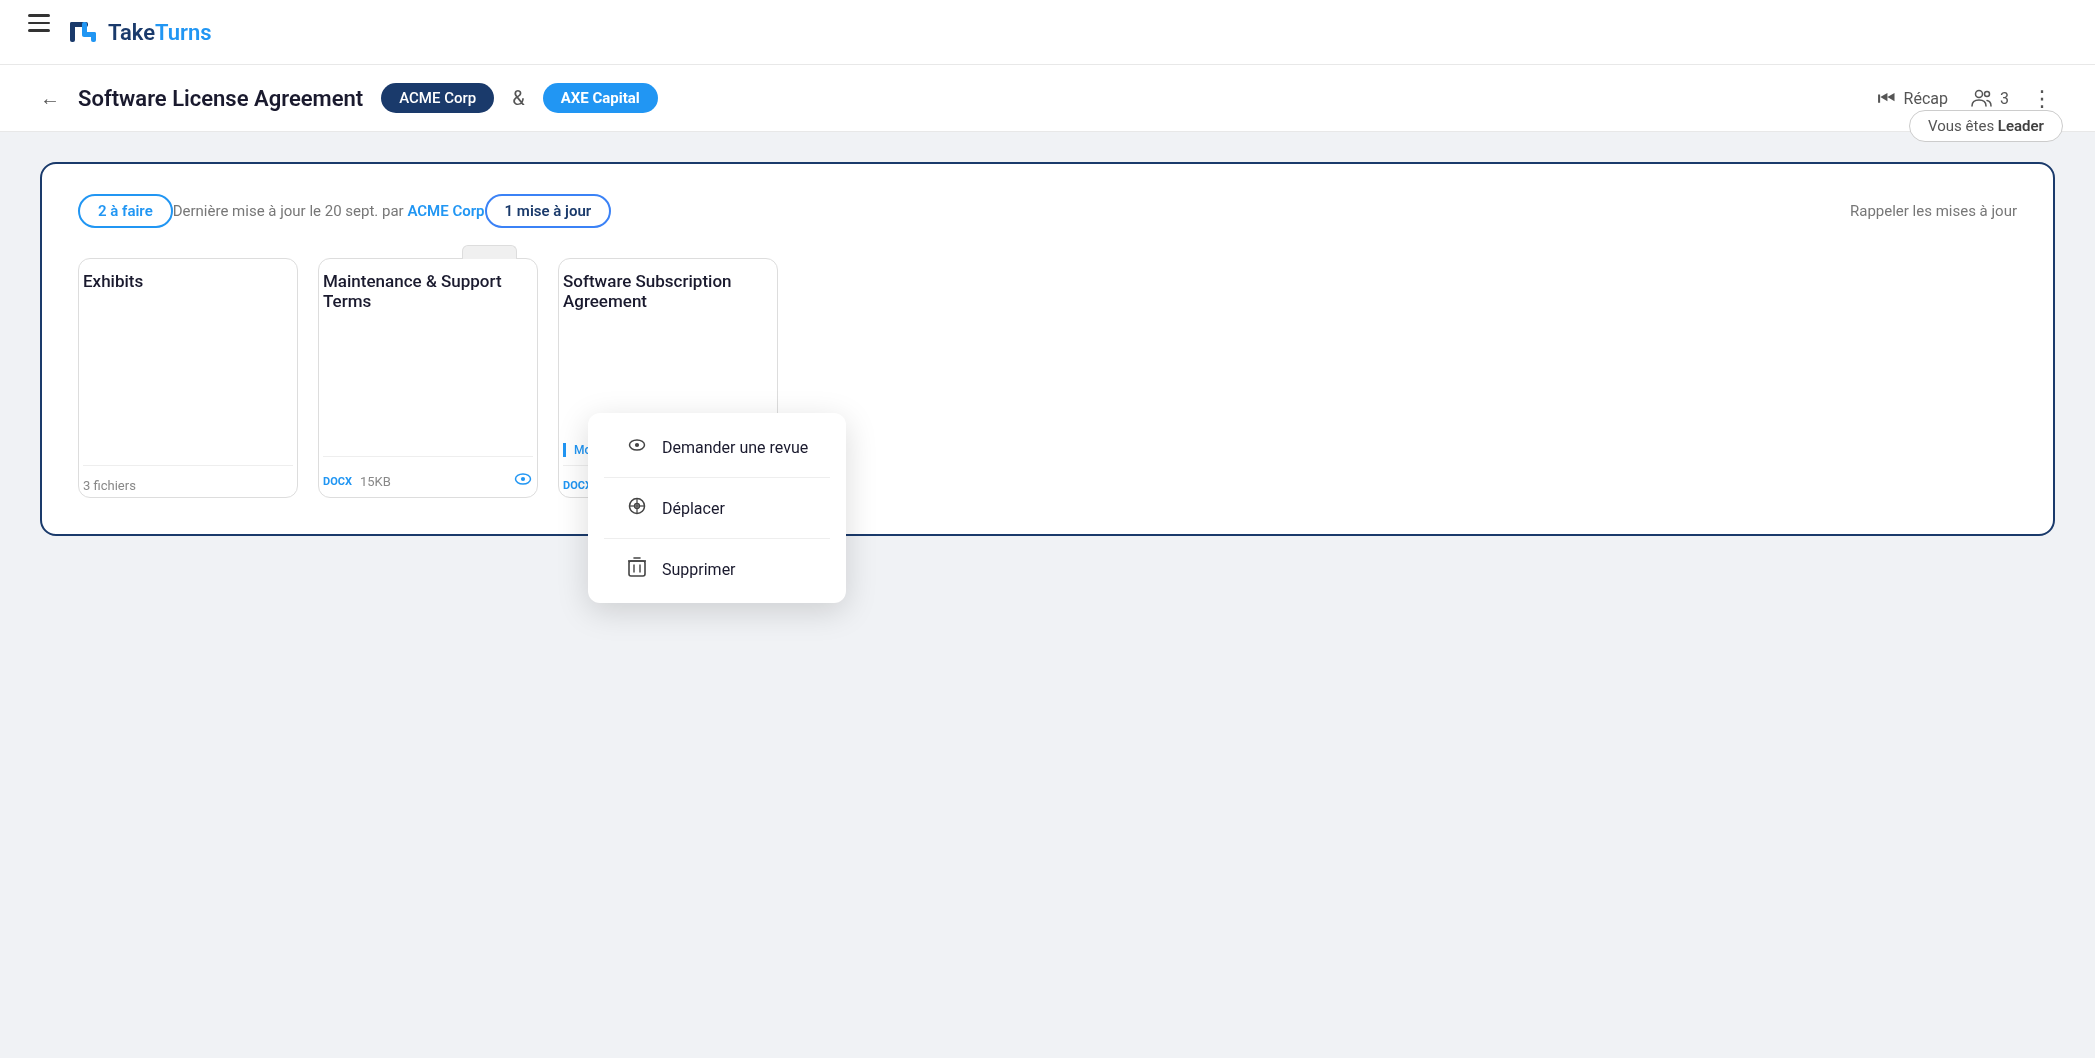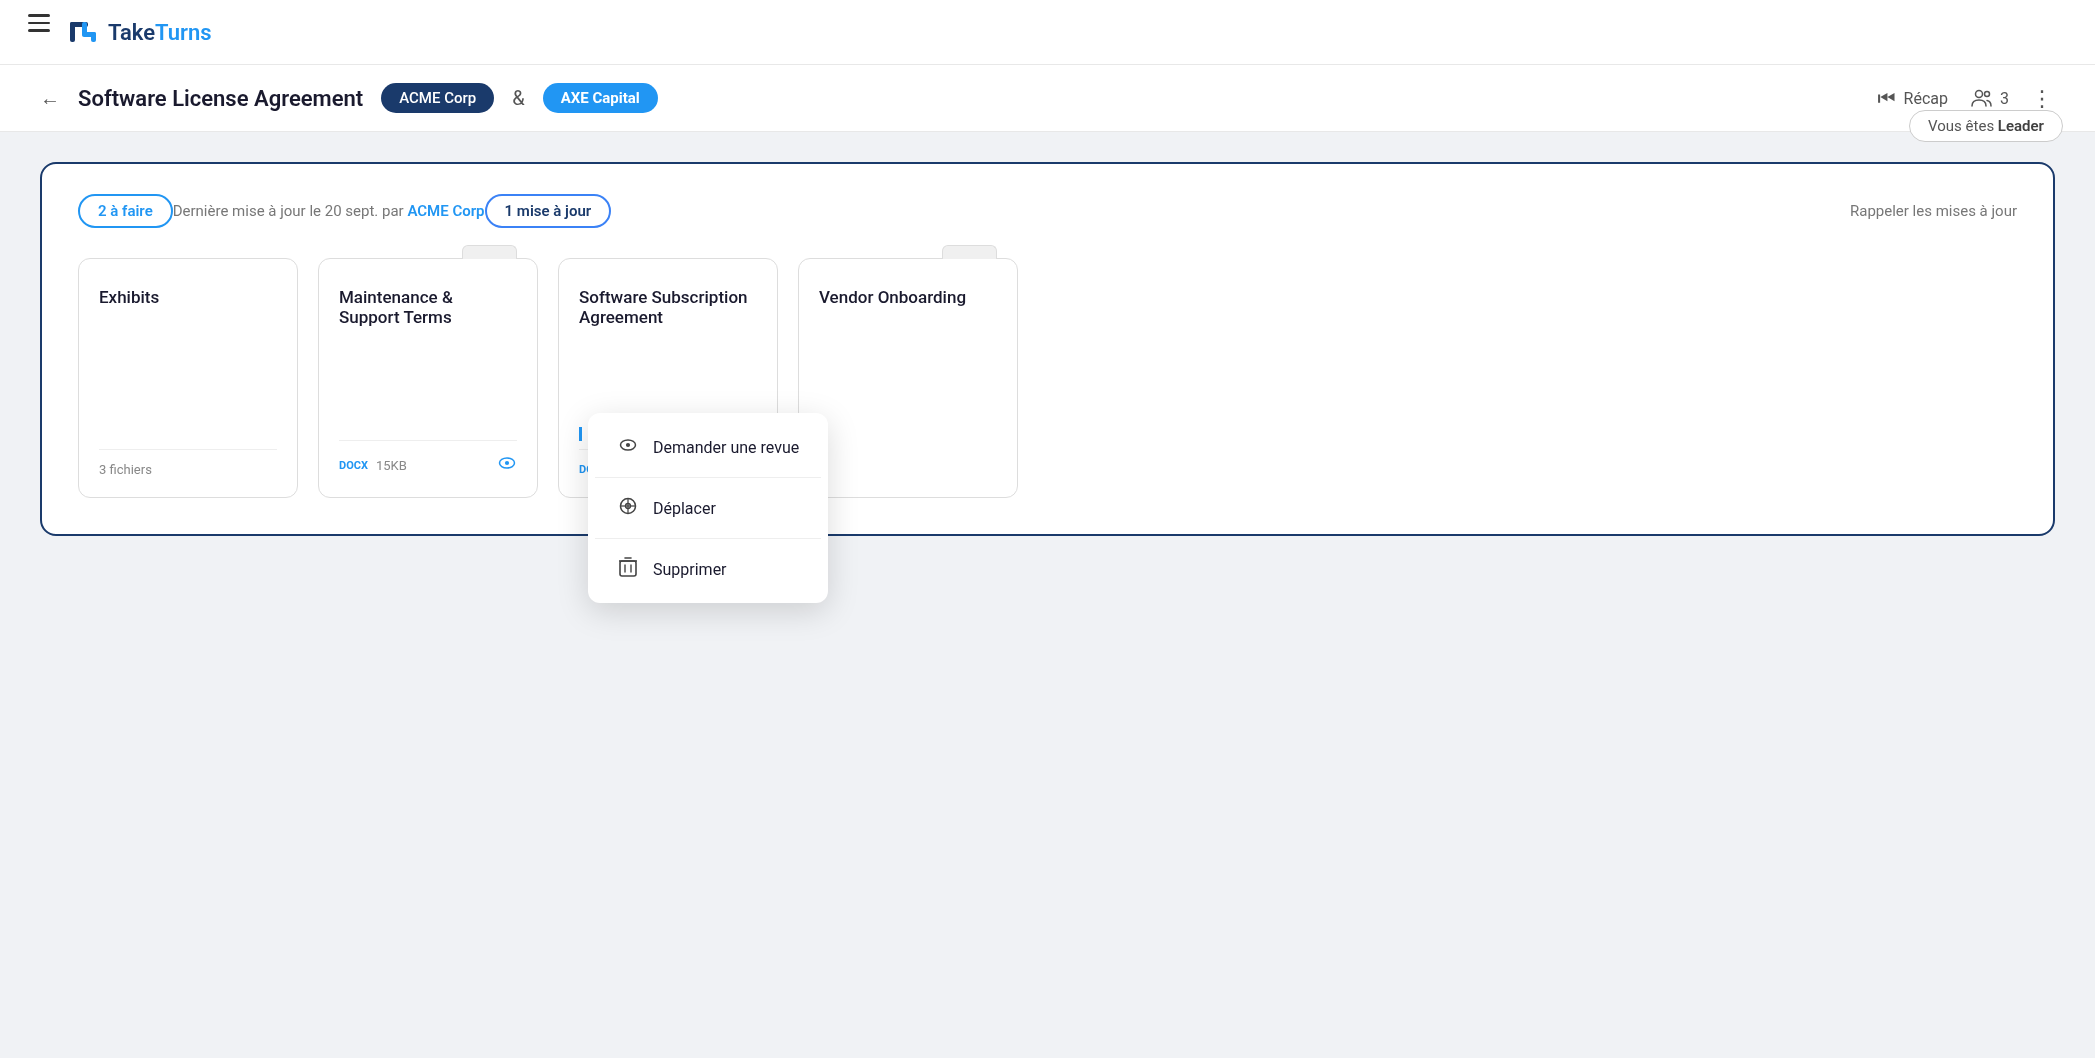--- a/index.html
+++ b/index.html
@@ -196,21 +196,21 @@
       display: flex;
       gap: 20px;
       position: relative;
     }
     .doc-card {
       background: #fff;
       border: 1px solid #ddd;
       border-radius: 12px;
       width: 220px;
       min-height: 240px;
-      padding: 20px;
+      padding: 4px;
       position: relative;
       display: flex;
       flex-direction: column;
       cursor: pointer;
       transition: box-shadow 0.2s;
     }
     .doc-card-tab {
       position: absolute;
       top: -14px;
       right: 20px;
@@ -259,21 +259,21 @@
     }
 
     
     .context-menu {
       position: absolute;
       top: 155px;
       left: 510px;
       background: #fff;
       border-radius: 12px;
       box-shadow: 0 8px 32px rgba(0,0,0,0.15);
-      padding: 8px 7px;
+      padding: 8px 16px;
       min-width: 220px;
       z-index: 100;
     }
     .context-menu-item {
       display: flex;
       align-items: center;
       gap: 14px;
       padding: 14px 22px;
       cursor: pointer;
       font-size: 16px;
@@ -383,24 +383,20 @@
 
       <div class="doc-card">
         <div class="doc-card-title">Software Subscription Agreement</div>
         <div class="doc-modified">Modifié par ACME C...</div>
         <div class="doc-card-footer">
           <span class="docx-badge">DOCX</span>
           <span>32KB</span>
         </div>
       </div>
 
-      <div class="doc-card">
-        <div class="doc-card-tab"></div>
-        <div class="doc-card-title">Vendor Onboarding</div>
-      </div>
 
       <div class="context-menu">
         <div class="context-menu-item">
           <span class="context-menu-icon">
             <svg width="20" height="20" viewBox="0 0 24 24" fill="none">
               <ellipse cx="12" cy="12" rx="9" ry="6" stroke="#444" stroke-width="1.8"></ellipse>
               <circle cx="12" cy="12" r="2.5" fill="#444"></circle>
             </svg>
           </span>
           <span>Demander une revue</span>

